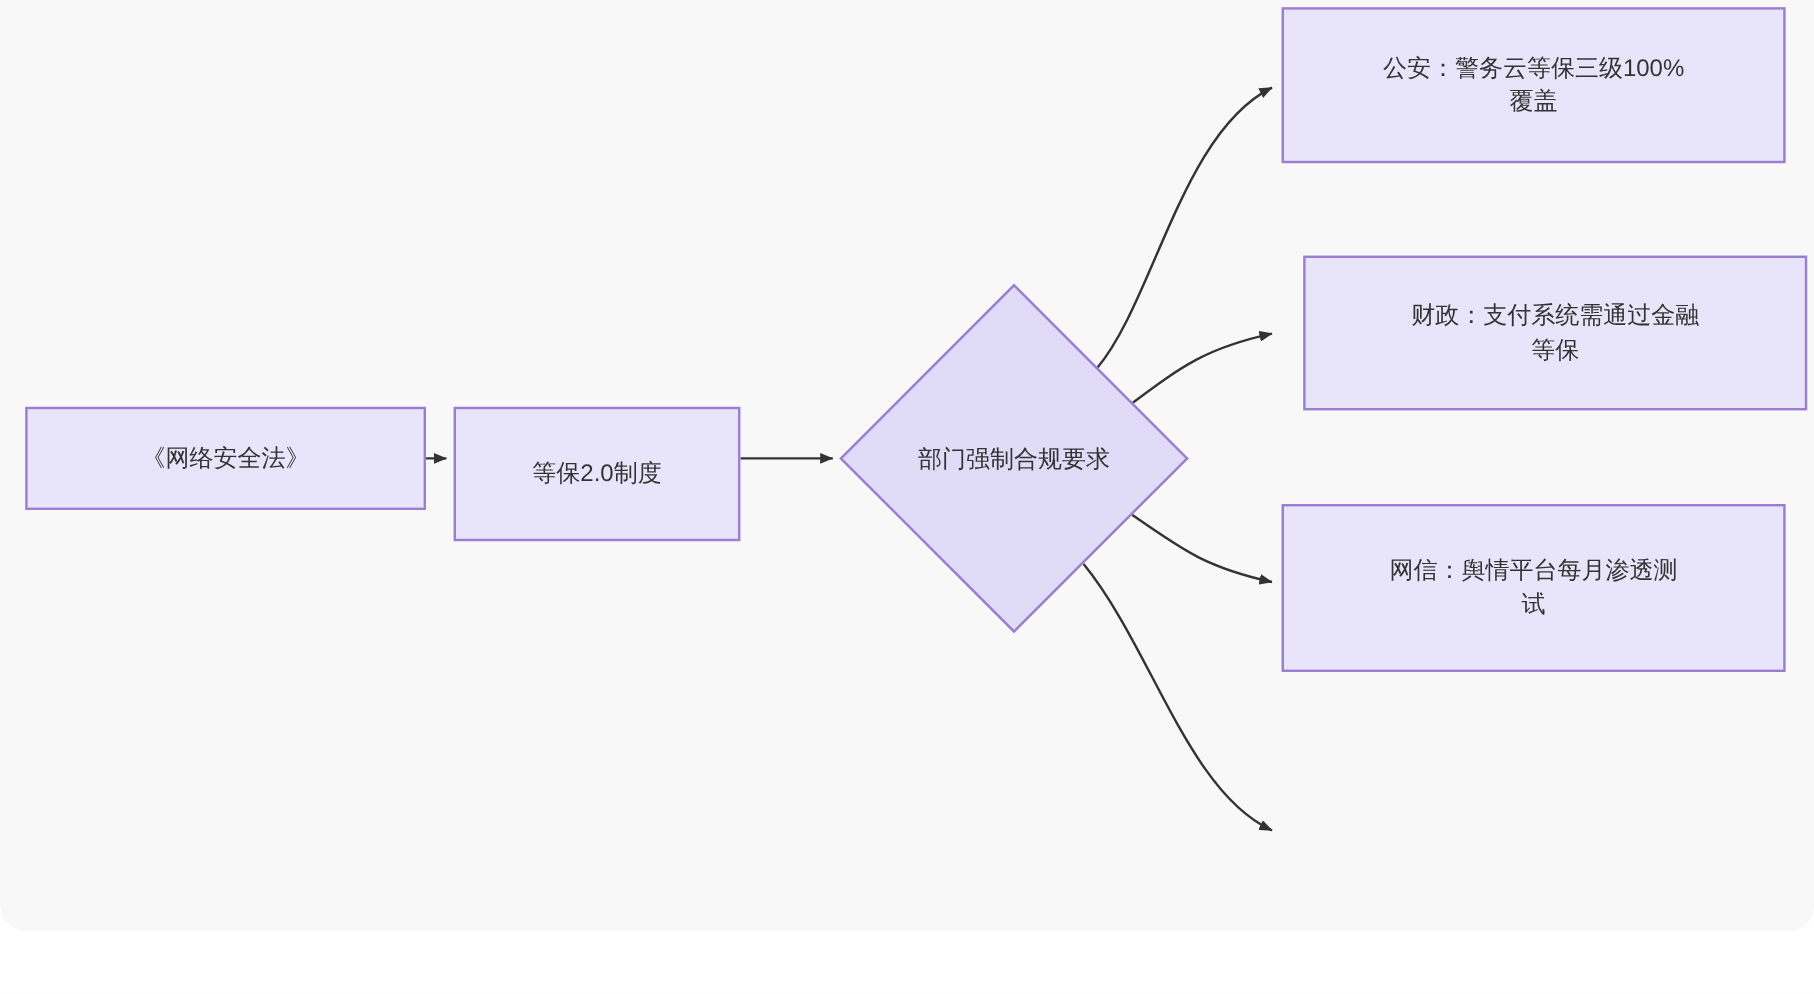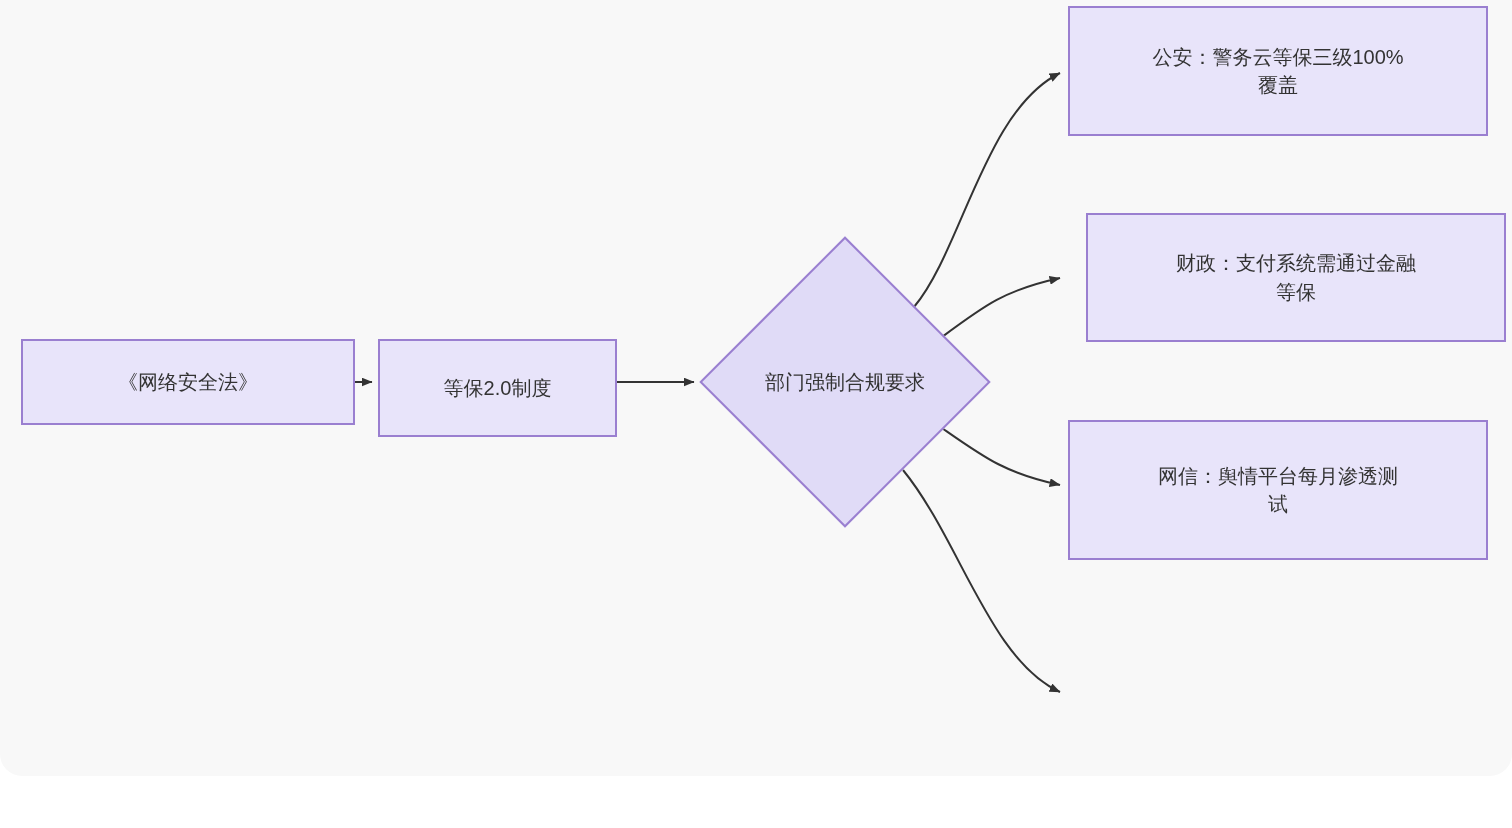--- a/index.html
+++ b/index.html
@@ -102,21 +102,21 @@
 
     <path d="M942,428 C985,458 1005,473 1060,485" fill="none" stroke="#333333" stroke-width="2" marker-end="url(#arrowhead)"></path>
 
     <path d="M903,470 C960,540 990,660 1060,692" fill="none" stroke="#333333" stroke-width="2" marker-end="url(#arrowhead)"></path>
   </svg>
 
   <div class="node" style="left:21px; top:339px; width:334px; height:86px;">
     <span class="txt">《网络安全法》</span>
   </div>
 
-  <div class="node" style="left:378px; top:339px; width:239px; height:98px;">
+  <div class="node" style="left:378px; top:339px; width:239px; height:112px;">
     <span class="txt">等保2.0制度</span>
   </div>
 
   <div class="diamond-wrap">
     <div class="diamond-shape"></div>
     <div class="diamond-label">部门强制合规要求</div>
   </div>
 
   <div class="node" style="left:1068px; top:6px; width:420px; height:130px;">
     <span class="txt">公安：警务云等保三级100%

